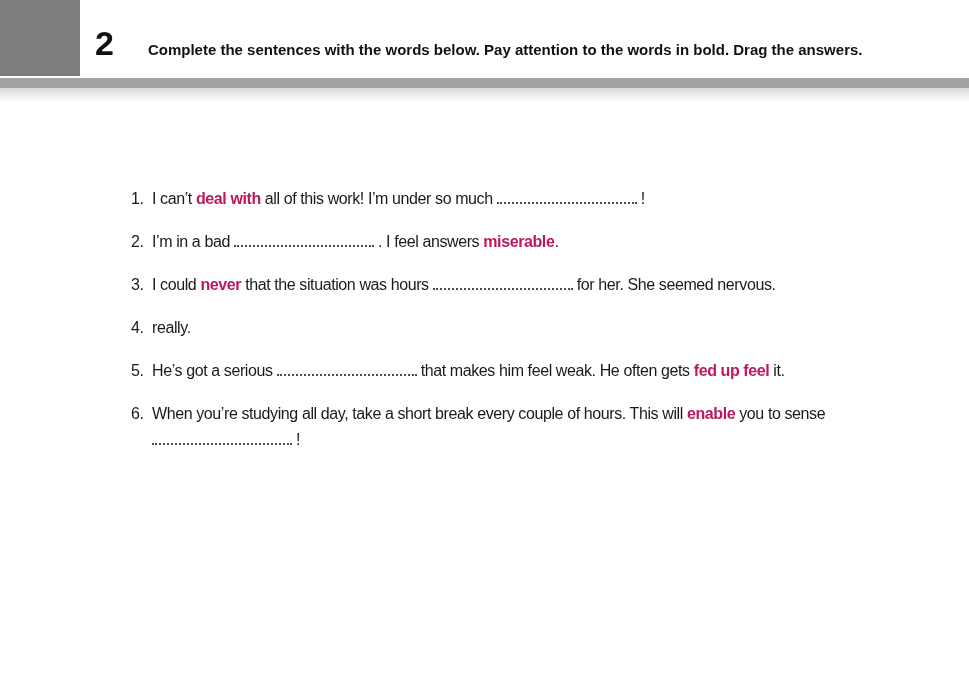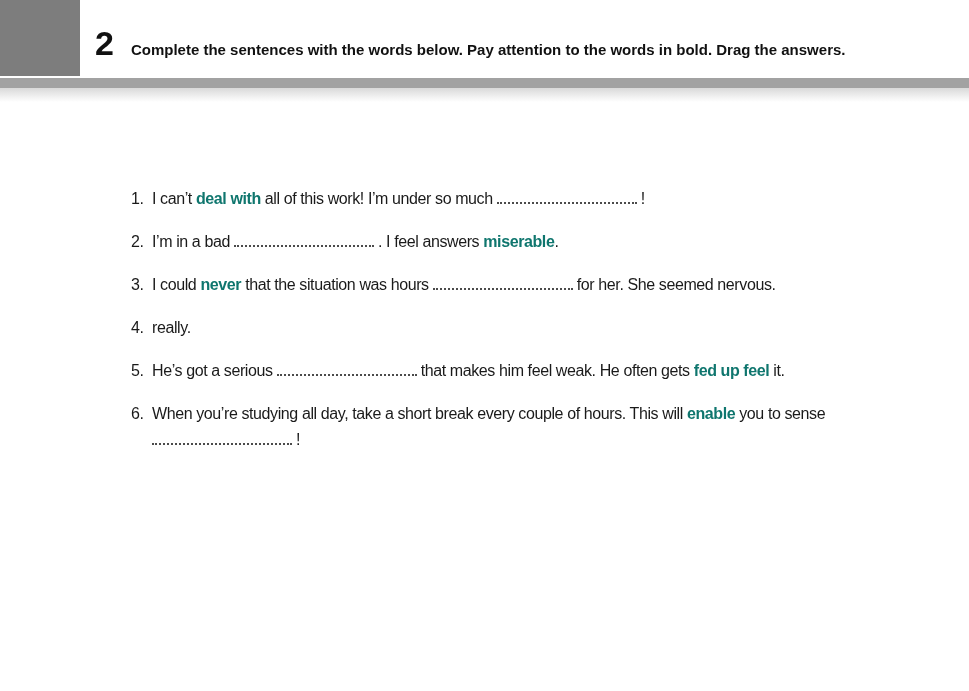--- a/index.html
+++ b/index.html
@@ -39,20 +39,21 @@
     font-size: 34px;
     line-height: 1;
     font-weight: bold;
     color: #111111;
   }
   .instruction {
     font-size: 15px;
     line-height: 1;
     font-weight: bold;
     color: #111111;
+    margin-left: 17px;
   }
   .divider-bar {
     position: absolute;
     top: 78px; left: 0; right: 0;
     height: 10px;
     background: #a2a2a2;
   }
   .divider-fade {
     position: absolute;
     top: 88px; left: 0; right: 0;
@@ -85,21 +86,21 @@
   }
   .line {
     font-size: 16px;
     line-height: 26px;
     letter-spacing: -0.4px;
     color: #1a1a1a;
     white-space: nowrap;
   }
   .bold-word {
     font-weight: bold;
-    color: #0f766e;
+    color: #be185d;
   }
   .blank {
     display: inline-block;
     width: 140px;
     height: 13px;
     border-bottom: 2px dotted #4b4b4b;
   }
 </style>
 </head>
 <body>

